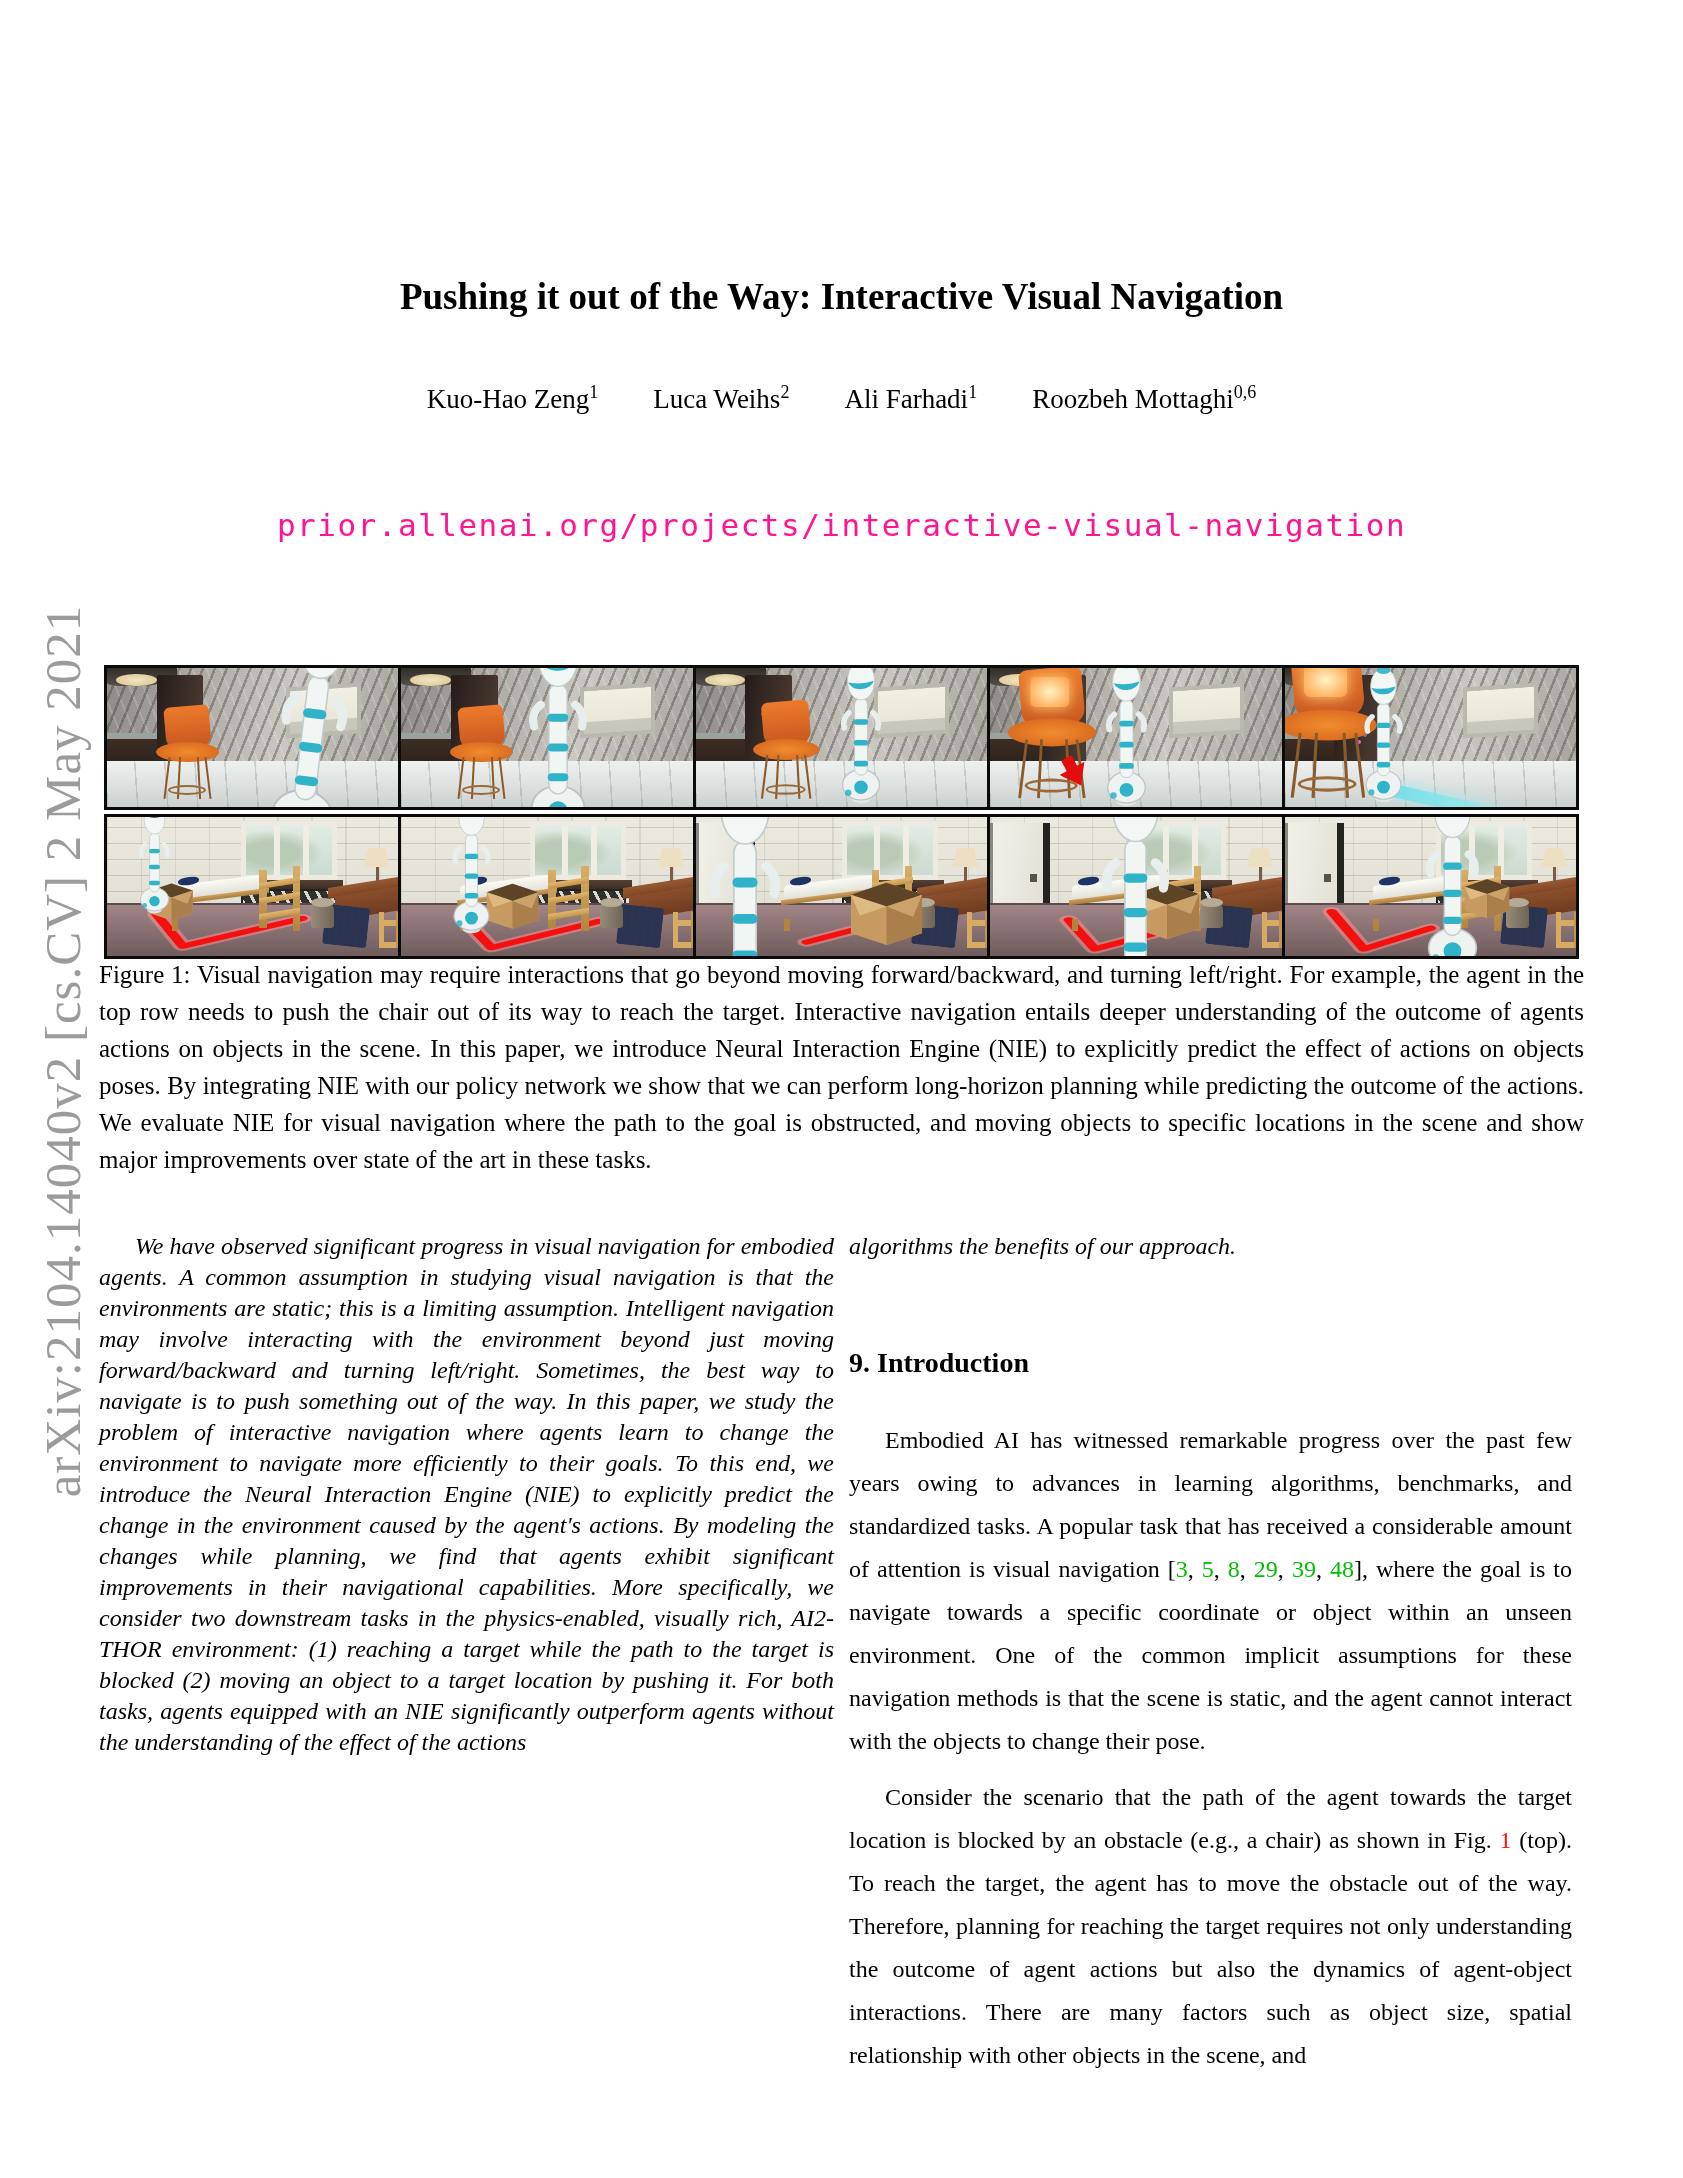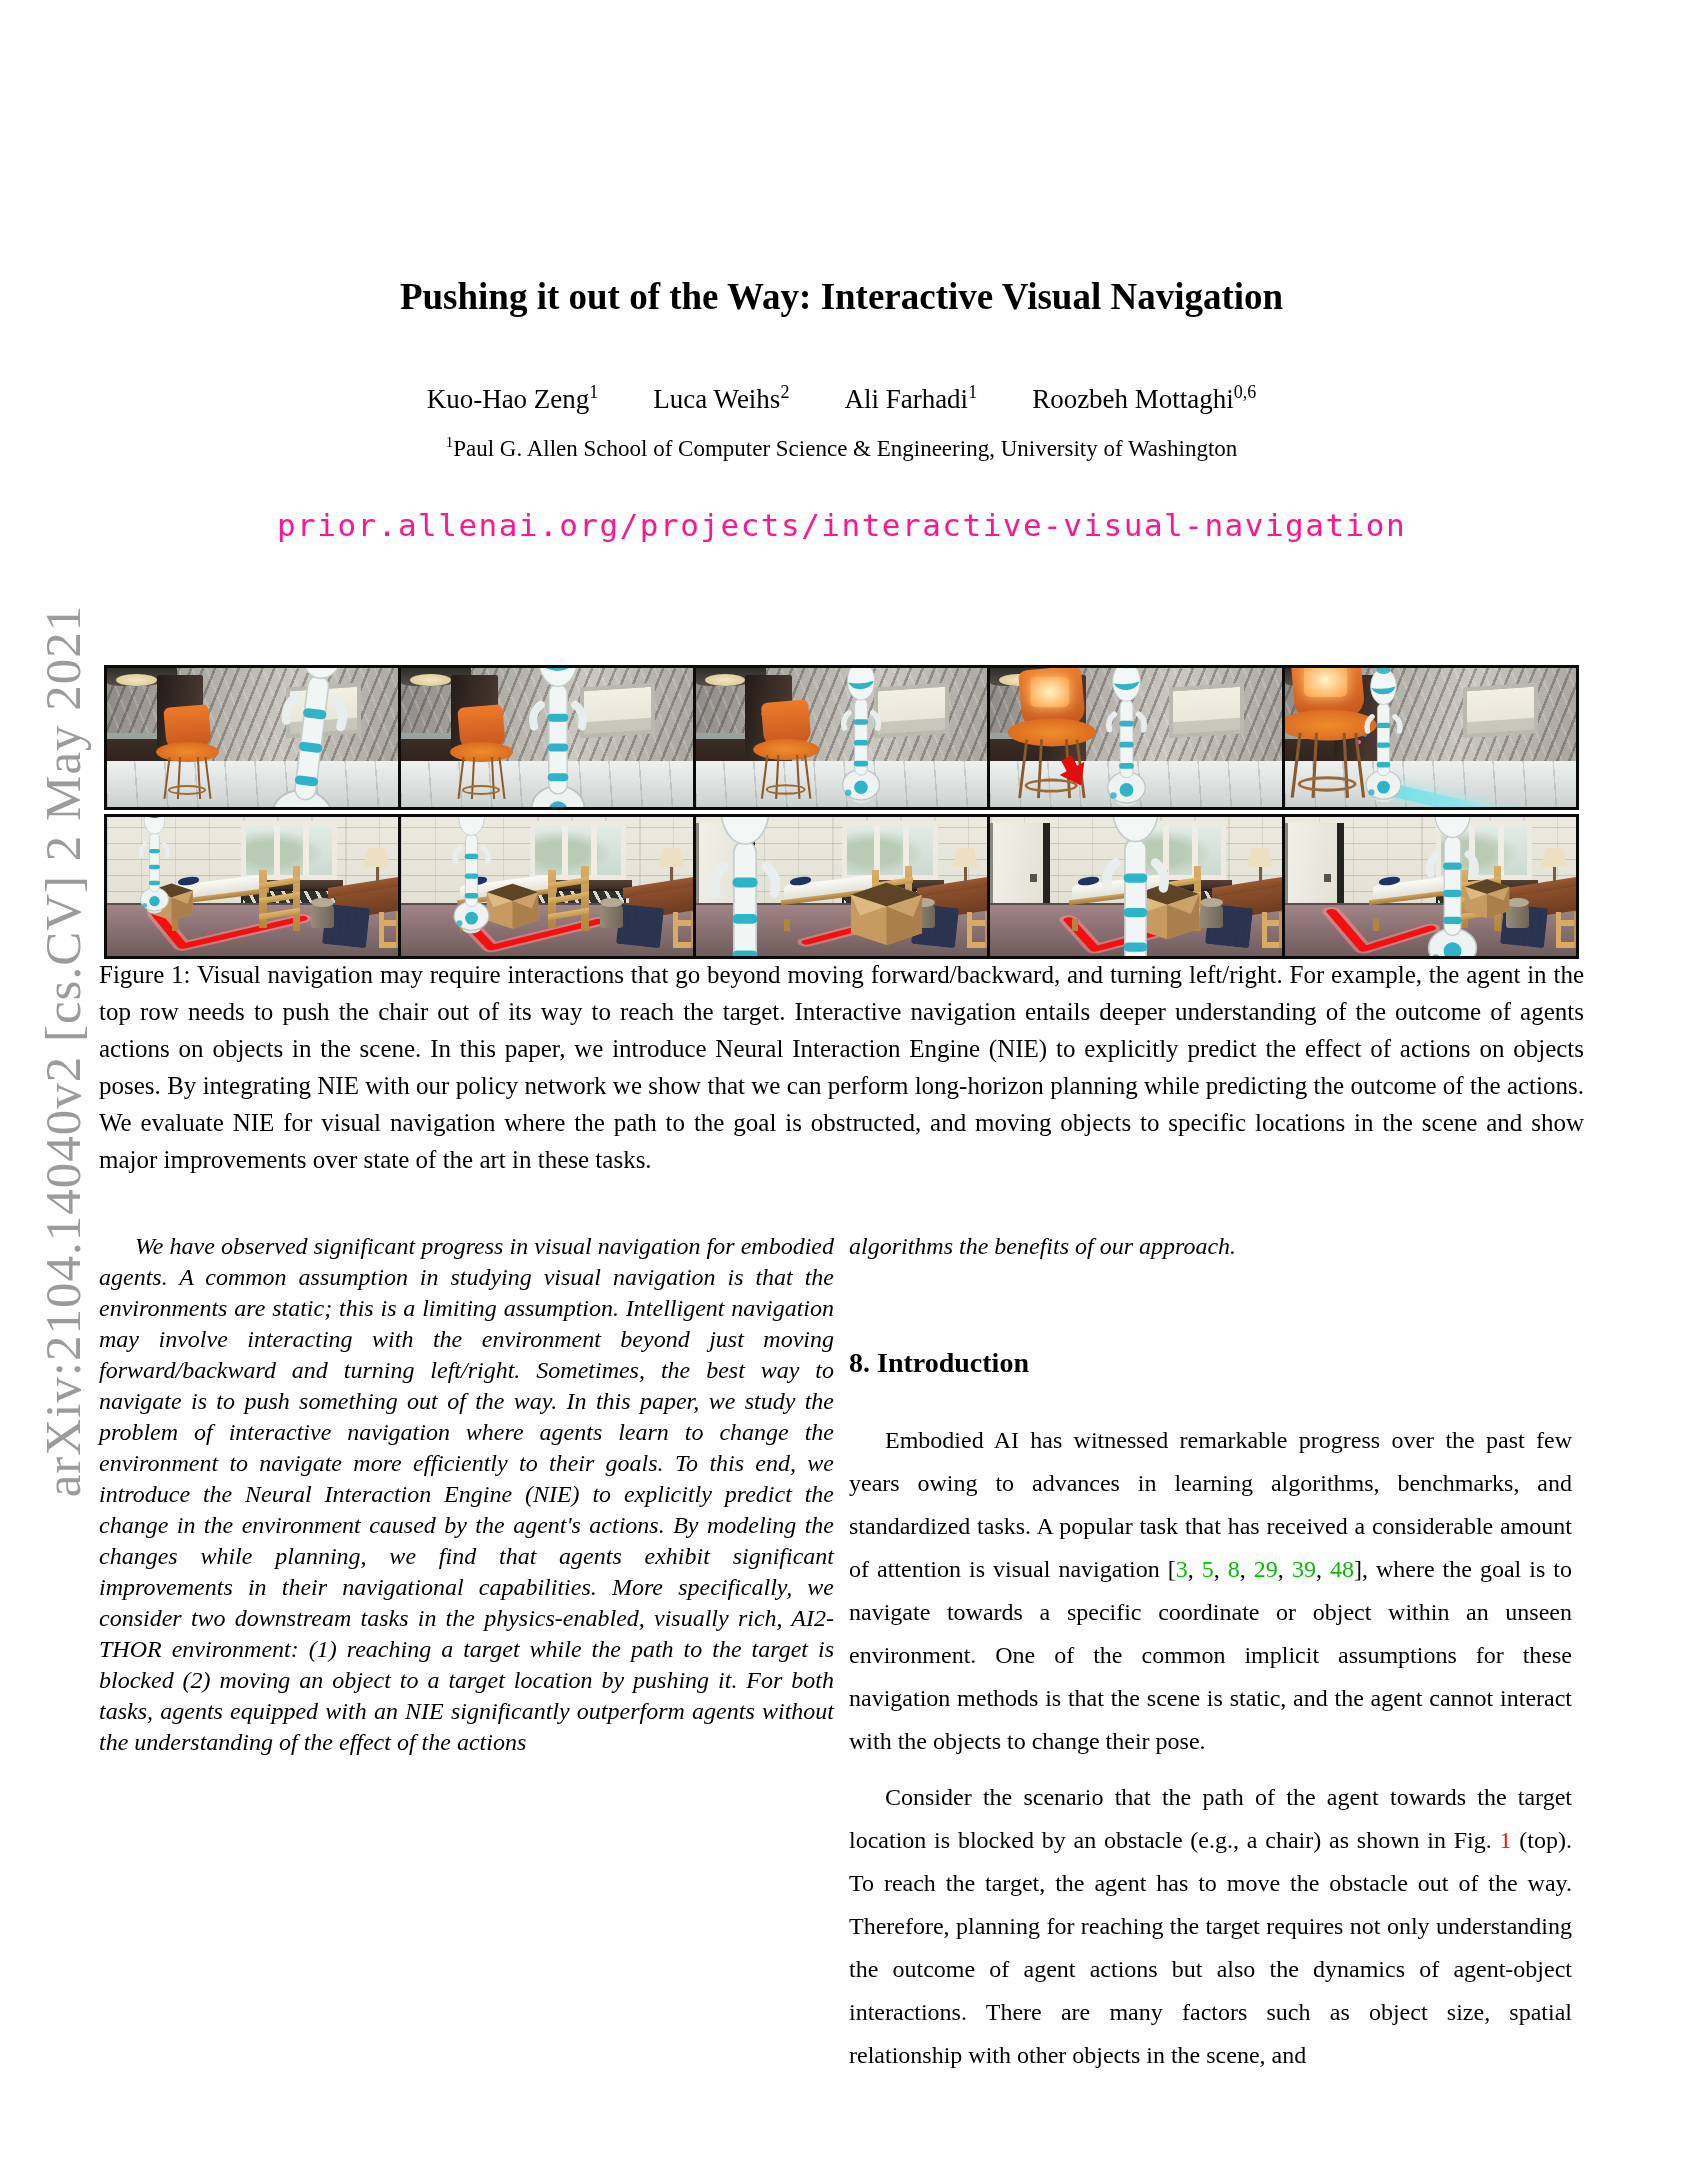--- a/index.html
+++ b/index.html
@@ -108,21 +108,20 @@
 <div class="page">
   <div class="watermark">arXiv:2104.14040v2 [cs.CV] 2 May 2021</div>
   <h1 class="title">Pushing it out of the Way: Interactive Visual Navigation</h1>
   <div class="authors" id="authors">
       <span>Kuo-Hao Zeng<sup>1</sup></span>
       <span>Luca Weihs<sup>2</sup></span>
       <span>Ali Farhadi<sup>1</sup></span>
       <span>Roozbeh Mottaghi<sup>0,6</sup></span>
     </div>
   <div class="affils" id="affils">
-      <div><sup>1</sup>Paul G. Allen School of Computer Science &amp; Engineering, University of Washington</div>
     </div>
   <div class="url">prior.allenai.org/projects/interactive-visual-navigation</div>
 
   <div class="figrow figrow-top" id="figrow-0">
       <div class="frame">
         <div class="k-wall"></div>
         <div class="k-lampdark"></div>
         <div class="k-lampshade"></div>
         <div class="k-fridge"></div>
         <div class="k-counter"></div>
@@ -635,18 +634,18 @@
       </div>
     </div>
   <div class="caption">Figure 1:  Visual navigation may require interactions that go beyond moving forward/backward, and turning left/right. For example, the agent in the top row needs to push the chair out of its way to reach the target. Interactive navigation entails deeper understanding of the outcome of agents actions on objects in the scene. In this paper, we introduce Neural Interaction Engine (NIE) to explicitly predict the effect of actions on objects poses. By integrating NIE with our policy network we show that we can perform long-horizon planning while predicting the outcome of the actions. We evaluate NIE for visual navigation where the path to the goal is obstructed, and moving objects to specific locations in the scene and show major improvements over state of the art in these tasks.</div>
 
   <div class="col-left">
     <p class="abs-body">We have observed significant progress in visual navigation for embodied agents. A common assumption in studying visual navigation is that the environments are static; this is a limiting assumption. Intelligent navigation may involve interacting with the environment beyond just moving forward/backward and turning left/right. Sometimes, the best way to navigate is to push something out of the way. In this paper, we study the problem of interactive navigation where agents learn to change the environment to navigate more efficiently to their goals. To this end, we introduce the Neural Interaction Engine (NIE) to explicitly predict the change in the environment caused by the agent's actions. By modeling the changes while planning, we find that agents exhibit significant improvements in their navigational capabilities. More specifically, we consider two downstream tasks in the physics-enabled, visually rich, AI2-THOR environment: (1) reaching a target while the path to the target is blocked (2) moving an object to a target location by pushing it. For both tasks, agents equipped with an NIE significantly outperform agents without the understanding of the effect of the actions</p>
   </div>
 
   <div class="col-right">
     <p class="abs-tail">algorithms the benefits of our approach.</p>
-    <div class="sec-head">8. Introduction</div>
+    <div class="sec-head">9. Introduction</div>
     <p class="bodyp"><span>Embodied AI has witnessed remarkable progress over the past few years owing to advances in learning algorithms, benchmarks, and standardized tasks. A popular task that has received a considerable amount of attention is visual navigation [</span><span class="cite">3</span><span>, </span><span class="cite">5</span><span>, </span><span class="cite">8</span><span>, </span><span class="cite">29</span><span>, </span><span class="cite">39</span><span>, </span><span class="cite">48</span><span>], where the goal is to navigate towards a specific coordinate or object within an unseen environment. One of the common implicit assumptions for these navigation methods is that the scene is static, and the agent cannot interact with the objects to change their pose.</span></p>
     <p class="bodyp"><span>Consider the scenario that the path of the agent towards the target location is blocked by an obstacle (e.g., a chair) as shown in Fig. </span><span class="figref">1</span><span> (top). To reach the target, the agent has to move the obstacle out of the way. Therefore, planning for reaching the target requires not only understanding the outcome of agent actions but also the dynamics of agent-object interactions. There are many factors such as object size, spatial relationship with other objects in the scene, and</span></p>
   </div>
 </div>
 
 
 </body></html>

